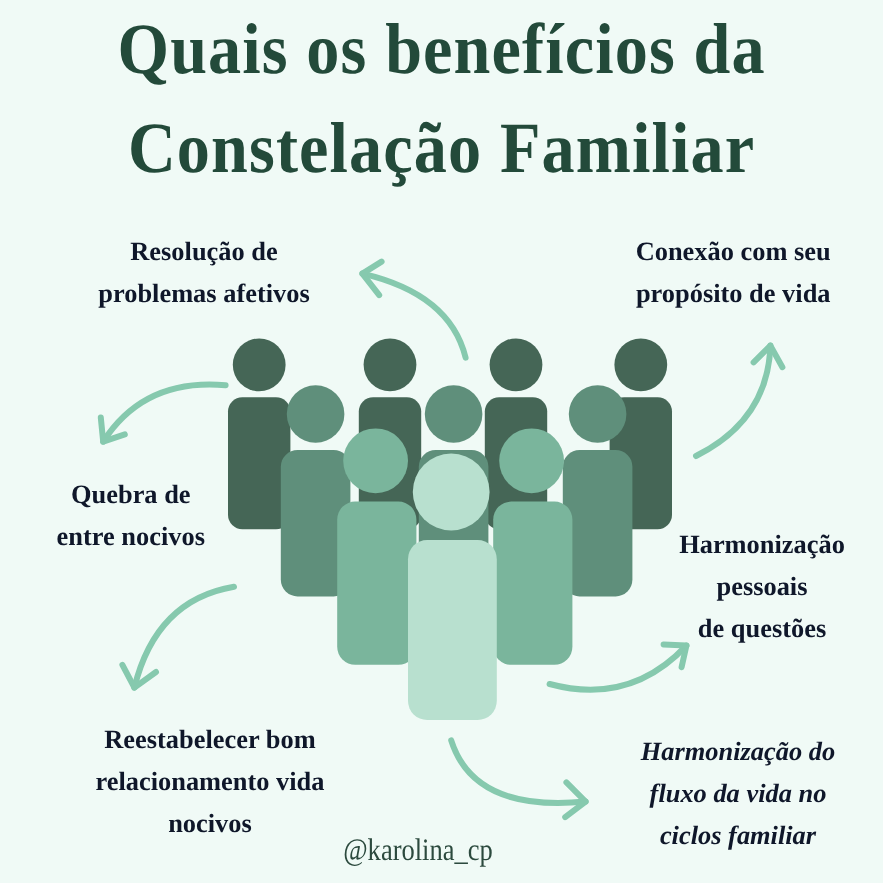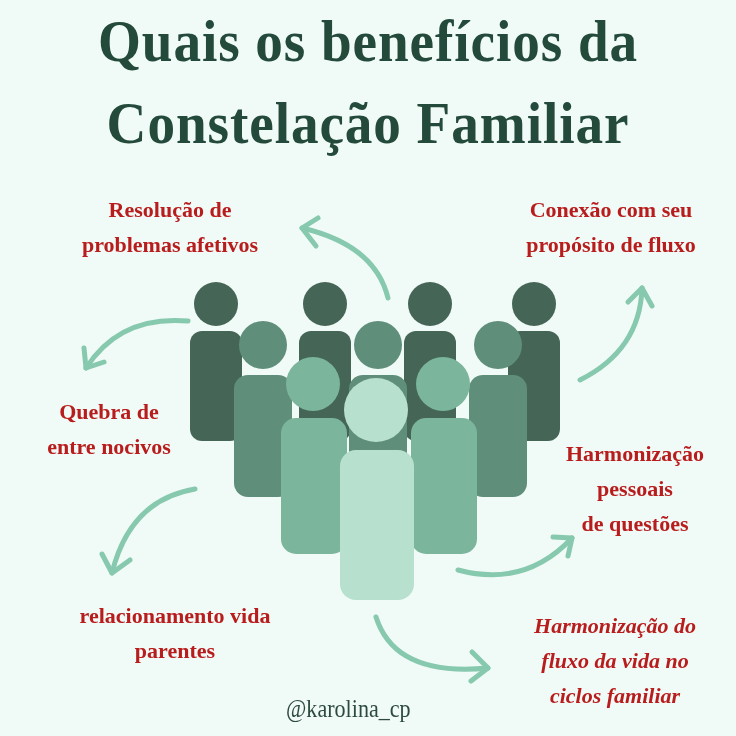--- a/index.html
+++ b/index.html
@@ -14,21 +14,21 @@
     position: absolute; left: 0; width: 736px; text-align: center;
     font-weight: bold; font-size: 60px; line-height: 66px;
     letter-spacing: 1px;
     transform: scaleX(0.92);
     transform-origin: center;
   }
   .t1 { top: 8px; }
   .t2 { top: 90px; }
   .label {
     position: absolute; text-align: center; font-weight: bold;
-    font-size: 22px; line-height: 35px; color: #b91c1c;
+    font-size: 22px; line-height: 35px; color: #0f172a;
   }
   .label span { display: block; white-space: nowrap; }
   .handle {
     position: absolute; font-size: 26px; color: #2c4a3e;
     left: 286px; top: 694px; font-family: "Liberation Serif", serif;
     transform: scaleX(0.85); transform-origin: left;
   }
   svg.art { position: absolute; left: 0; top: 0; }
 </style>
 </head>
@@ -84,34 +84,35 @@
       <path d="M472 652 L488 668 L471 681"></path>
   </g>
 </svg>
 
 <div class="label" style="left:50px;top:192px;width:240px;">
   <span>Resolução de</span>
   <span>problemas afetivos</span>
 </div>
 <div class="label" style="left:496px;top:192px;width:230px;">
   <span>Conexão com seu</span>
-  <span>propósito de fluxo</span>
+  <span>propósito de vida</span>
 </div>
 <div class="label" style="left:14px;top:394px;width:190px;">
   <span>Quebra de</span>
   <span>entre nocivos</span>
 </div>
 <div class="label" style="left:540px;top:436px;width:190px;">
   <span>Harmonização</span>
   <span>pessoais</span>
   <span>de questões</span>
 </div>
 <div class="label" style="left:30px;top:598px;width:290px;">
+  <span>Reestabelecer bom</span>
   <span>relacionamento vida</span>
-  <span>parentes</span>
+  <span>nocivos</span>
 </div>
 <div class="label" style="left:500px;top:608px;width:230px;font-style:italic;">
   <span>Harmonização do</span>
   <span>fluxo da vida no</span>
   <span>ciclos familiar</span>
 </div>
 
 <div class="handle">@karolina_cp</div>
 
 </body></html>

